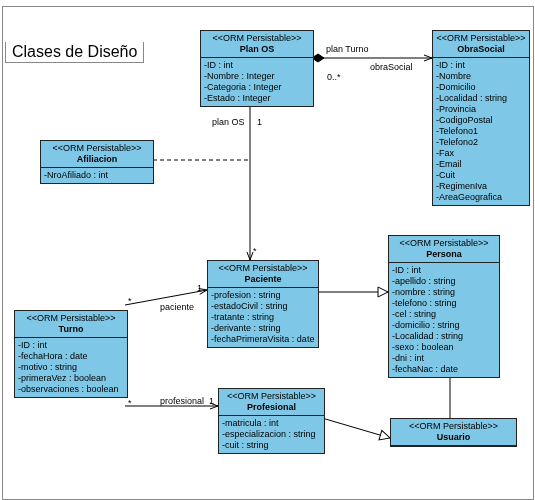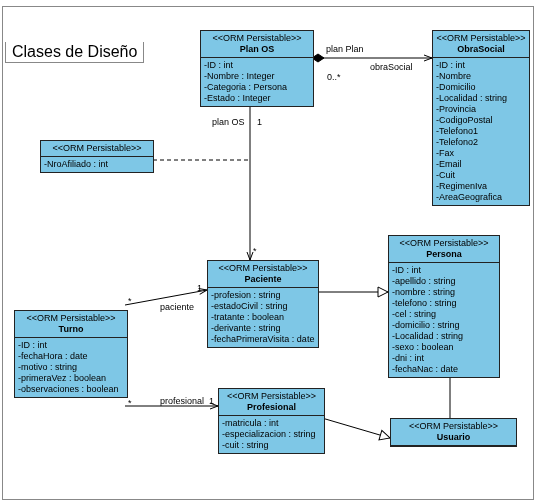--- a/index.html
+++ b/index.html
@@ -99,21 +99,21 @@
 </svg>
 
 <div class="class-box" style="left:200px; top:30px; width:112px;">
   <div class="class-header">
     <span class="stereo">&lt;&lt;ORM Persistable&gt;&gt;</span>
     <span class="cname">Plan OS</span>
   </div>
   <div class="attrs">
     <div>-ID : int</div>
     <div>-Nombre : Integer</div>
-    <div>-Categoria : Persona</div>
+    <div>-Categoria : Integer</div>
     <div>-Estado : Integer</div>
   </div>
 </div>
 
 <div class="class-box" style="left:432px; top:30px; width:96px;">
   <div class="class-header">
     <span class="stereo">&lt;&lt;ORM Persistable&gt;&gt;</span>
     <span class="cname">ObraSocial</span>
   </div>
   <div class="attrs">
@@ -129,35 +129,36 @@
     <div>-Email</div>
     <div>-Cuit</div>
     <div>-RegimenIva</div>
     <div>-AreaGeografica</div>
   </div>
 </div>
 
 <div class="class-box" style="left:40px; top:140px; width:112px;">
   <div class="class-header">
     <span class="stereo">&lt;&lt;ORM Persistable&gt;&gt;</span>
+    <span class="cname">Afiliacion</span>
   </div>
   <div class="attrs">
     <div>-NroAfiliado : int</div>
   </div>
 </div>
 
 <div class="class-box" style="left:207px; top:260px; width:110px;">
   <div class="class-header">
     <span class="stereo">&lt;&lt;ORM Persistable&gt;&gt;</span>
     <span class="cname">Paciente</span>
   </div>
   <div class="attrs">
     <div>-profesion : string</div>
     <div>-estadoCivil : string</div>
-    <div>-tratante : boolean</div>
+    <div>-tratante : string</div>
     <div>-derivante : string</div>
     <div>-fechaPrimeraVisita : date</div>
   </div>
 </div>
 
 <div class="class-box" style="left:388px; top:235px; width:110px;">
   <div class="class-header">
     <span class="stereo">&lt;&lt;ORM Persistable&gt;&gt;</span>
     <span class="cname">Persona</span>
   </div>
@@ -201,21 +202,21 @@
   </div>
 </div>
 
 <div class="class-box" style="left:390px; top:418px; width:125px;">
   <div class="class-header">
     <span class="stereo">&lt;&lt;ORM Persistable&gt;&gt;</span>
     <span class="cname">Usuario</span>
   </div>
 </div>
 
-<span class="label" style="left:326px; top:44px;">plan Plan</span>
+<span class="label" style="left:326px; top:44px;">plan Turno</span>
 <span class="label" style="left:370px; top:62px;">obraSocial</span>
 <span class="label" style="left:327px; top:72px;">0..*</span>
 <span class="label" style="left:212px; top:117px;">plan OS</span>
 <span class="label" style="left:257px; top:117px;">1</span>
 <span class="label" style="left:253px; top:246px;">*</span>
 <span class="label" style="left:160px; top:302px;">paciente</span>
 <span class="label" style="left:197px; top:283px;">1</span>
 <span class="label" style="left:128px; top:296px;">*</span>
 <span class="label" style="left:160px; top:396px;">profesional</span>
 <span class="label" style="left:128px; top:398px;">*</span>

